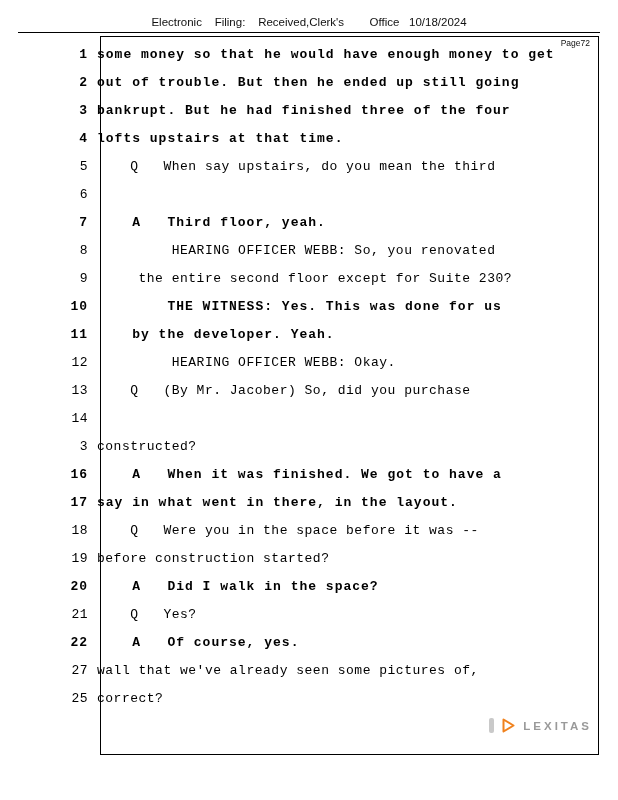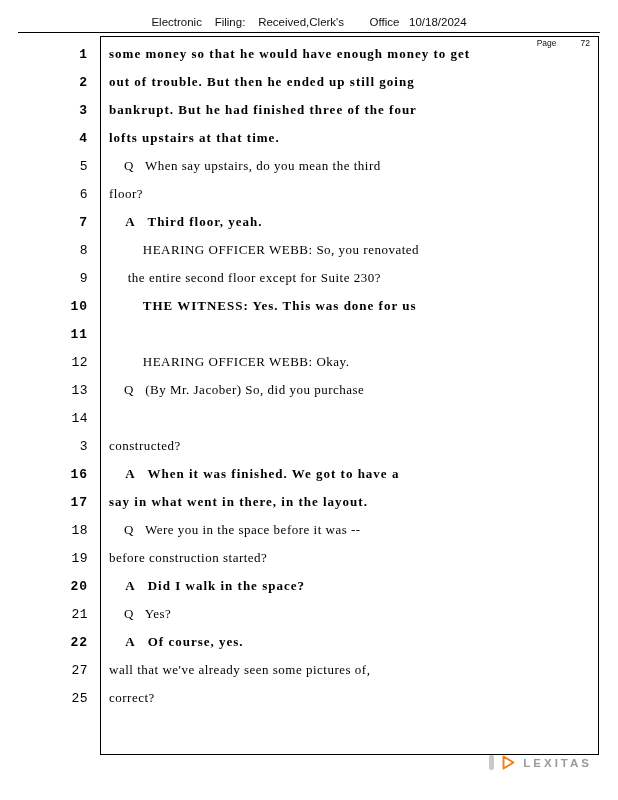--- a/index.html
+++ b/index.html
@@ -44,21 +44,21 @@
     background: #fff;
   }
   .page-num {
     position: absolute;
     top: 38px;
     right: 28px;
     font-size: 8.5px;
     color: #111;
     font-family: "Liberation Sans", sans-serif;
   }
-  .page-num .pn-label { margin-right: 24px; }
+  .page-num .pn-label { margin-right: 0; }
   .lines-wrap {
     position: absolute;
     top: 40px;
     left: 40px;
     width: 552px;
   }
   .row {
     display: flex;
     height: 28px;
     align-items: center;
@@ -66,32 +66,31 @@
     font-size: 13px;
     letter-spacing: 0.5px;
     color: #000;
   }
   .row .num {
     width: 48px;
     text-align: right;
     flex: 0 0 48px;
   }
   .row .txt {
-    margin-left: 21px;
+    margin-left: 9px;
     white-space: pre;
     flex: 1;
-    font-family: Liberation Serif, serif;
   }
   .row.bold {
     font-weight: 700;
     letter-spacing: 1px;
   }
   .brand {
     position: absolute;
-    top: 755px;
+    top: 718px;
     right: 26px;
     display: flex;
     align-items: center;
     gap: 8px;
   }
   .brand .bar {
     width: 5px;
     height: 15px;
     background: #c9c9c9;
     border-radius: 2px;
@@ -139,40 +138,40 @@
       <div class="row bold">
         <span class="num">4</span>
         <span class="txt">lofts upstairs at that time.</span>
       </div>
       <div class="row">
         <span class="num">5</span>
         <span class="txt">    Q   When say upstairs, do you mean the third</span>
       </div>
       <div class="row">
         <span class="num">6</span>
-        <span class="txt">floor?</span>
       </div>
       <div class="row bold">
         <span class="num">7</span>
         <span class="txt">    A   Third floor, yeah.</span>
       </div>
       <div class="row">
         <span class="num">8</span>
         <span class="txt">         HEARING OFFICER WEBB: So, you renovated</span>
       </div>
       <div class="row">
         <span class="num">9</span>
         <span class="txt">     the entire second floor except for Suite 230?</span>
       </div>
       <div class="row bold">
         <span class="num">10</span>
         <span class="txt">        THE WITNESS: Yes. This was done for us</span>
       </div>
       <div class="row bold">
         <span class="num">11</span>
+        <span class="txt">    by the developer. Yeah.</span>
       </div>
       <div class="row">
         <span class="num">12</span>
         <span class="txt">         HEARING OFFICER WEBB: Okay.</span>
       </div>
       <div class="row">
         <span class="num">13</span>
         <span class="txt">    Q   (By Mr. Jacober) So, did you purchase</span>
       </div>
       <div class="row">

